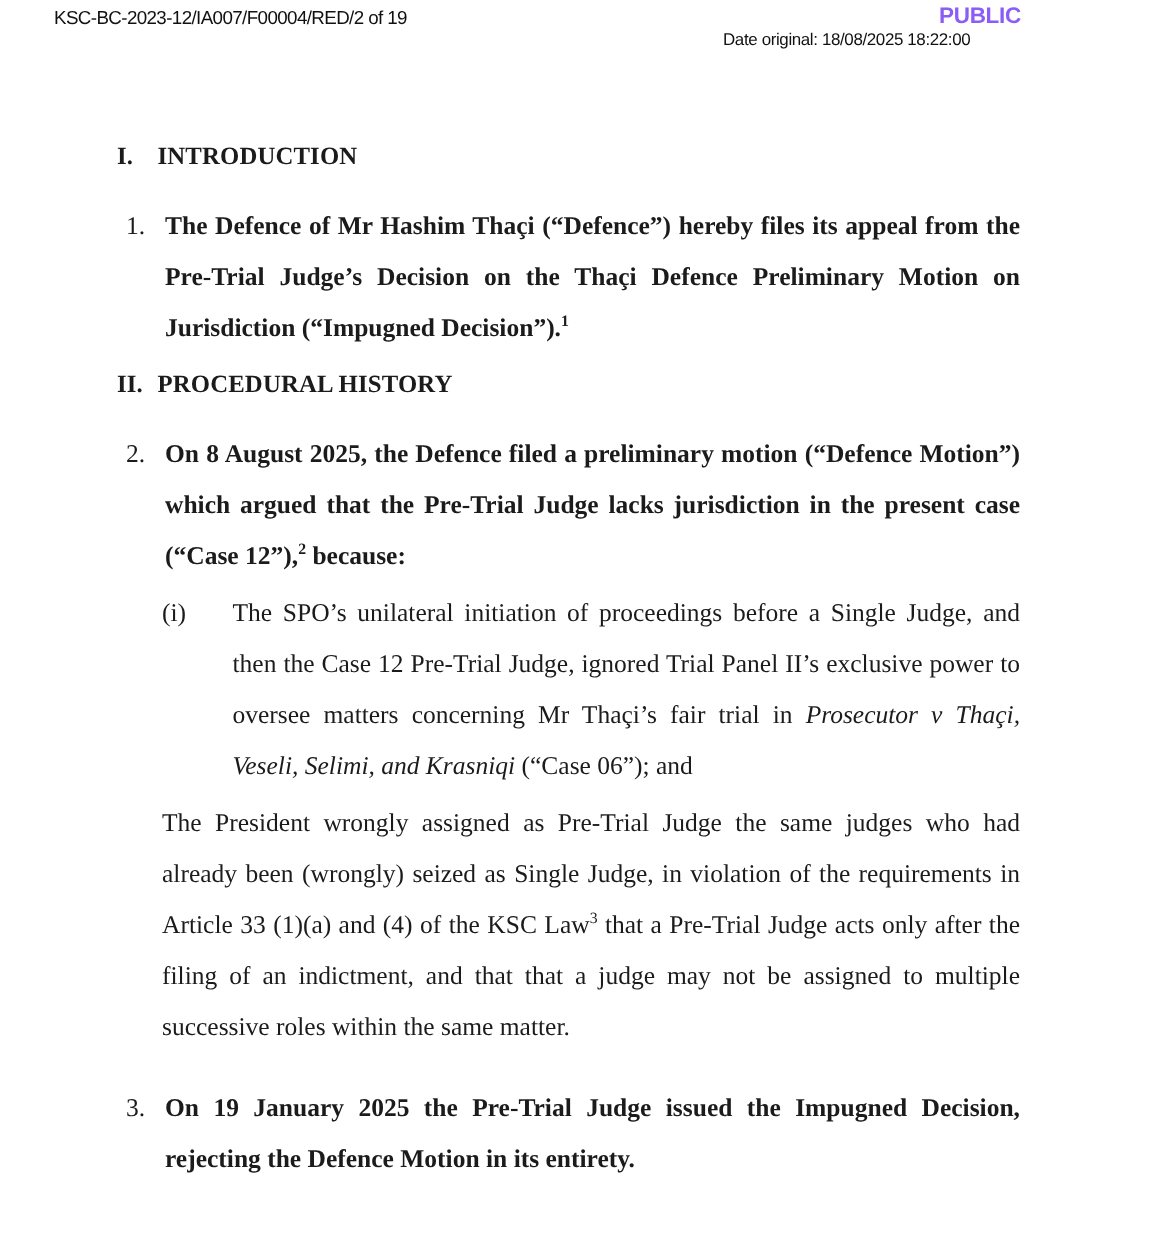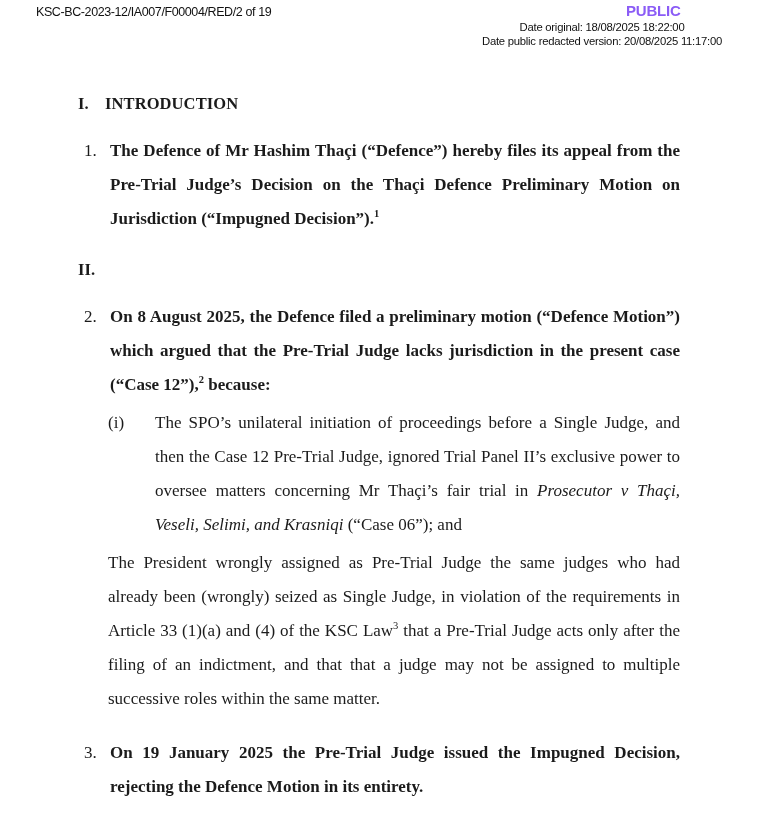--- a/index.html
+++ b/index.html
@@ -26,59 +26,59 @@
   .date-block {
     position: absolute; left: 482px; top: 20px;
     font-size: 11.3px; line-height: 14px; letter-spacing: -0.25px; color: #111111; white-space: nowrap; text-align: center;
   }
   
   .doc-body { position: absolute; top: 94px; left: 0; right: 0; font-size: 17px; line-height: 34px; }
   .heading {
     display: flex; margin: 0 93px 0 78px;
     font-weight: 700; font-size: 16.5px; line-height: 20px; letter-spacing: 0.1px;
   }
-  .heading.second { margin-top: 24px; }
+  .heading.second { margin-top: 10px; }
   .h-num { width: 27px; flex: none; }
   .para { display: flex; margin: 20px 93px 0 84px; }
   .p-num { width: 26px; flex: none; }
   .p-text { flex: 1; text-align: justify; font-weight: bold; }
   .sub-item { display: flex; margin: 4px 93px 0 108px; }
   .sub-label { width: 47px; flex: none; }
   .sub-text { flex: 1; text-align: justify; font-family: Liberation Serif, serif; }
   .fn { font-size: 10.5px; line-height: 0; vertical-align: super; }
   .italic { font-style: italic; }
 </style>
 </head>
 <body>
 
 <div class="page">
 
   <header class="doc-header">
     <div class="case-ref">KSC-BC-2023-12/IA007/F00004/RED/2 of 19</div>
     <div class="classification">PUBLIC</div>
     <div class="date-block">
       <div>Date original: 18/08/2025 18:22:00</div>
-      <div>Date public redacted version: 20/08/2025 11:17:00</div>
     </div>
   </header>
 
   <main class="doc-body">
 
     <div class="heading">
       <span class="h-num">I.</span>
       <span class="h-title">INTRODUCTION</span>
     </div>
 
     <div class="para">
       <span class="p-num">1.</span>
       <div class="p-text"><span>The Defence of Mr Hashim Thaçi (“Defence”) hereby files its appeal from the Pre-Trial Judge’s Decision on the Thaçi Defence Preliminary Motion on Jurisdiction (“Impugned Decision”).</span><sup class="fn">1</sup></div>
     </div>
 
     <div class="heading second">
       <span class="h-num">II.</span>
+      <span class="h-title">PROCEDURAL HISTORY</span>
     </div>
 
     <div class="para">
       <span class="p-num">2.</span>
       <div class="p-text"><span>On 8 August 2025, the Defence filed a preliminary motion (“Defence Motion”) which argued that the Pre-Trial Judge lacks jurisdiction in the present case (“Case 12”),</span><sup class="fn">2</sup><span> because:</span></div>
     </div>
 
     <div class="sub-item">
       <span class="sub-label">(i)</span>
       <div class="sub-text"><span>The SPO’s unilateral initiation of proceedings before a Single Judge, and then the Case 12 Pre-Trial Judge, ignored Trial Panel II’s exclusive power to oversee matters concerning Mr Thaçi’s fair trial in </span><span class="italic">Prosecutor v Thaçi, Veseli, Selimi, and Krasniqi</span><span> (“Case 06”); and</span></div>

